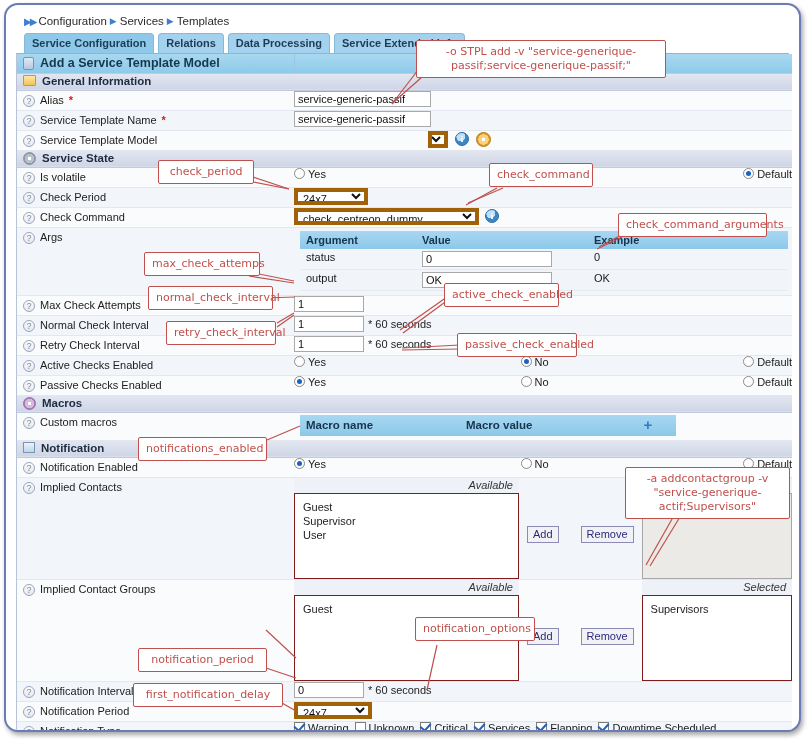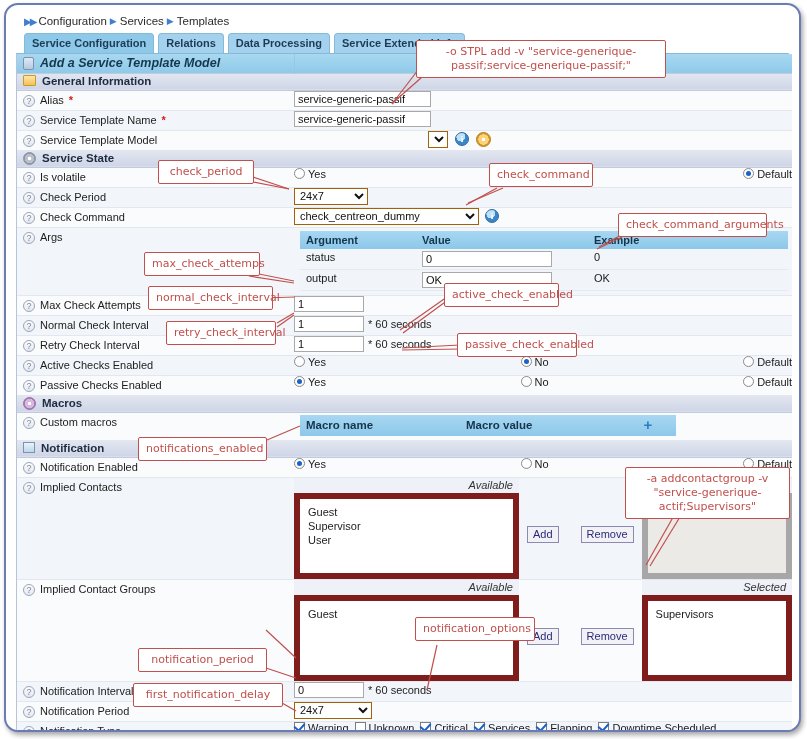--- a/index.html
+++ b/index.html
@@ -65,21 +65,20 @@
     border: 1px solid #b9c3d8;
     border-top: 1px solid #85b9d8;
     background: #fff;
   }
   table.form { width: 100%; border-collapse: collapse; table-layout: fixed; }
   table.form td { vertical-align: top; padding: 0; }
 
   .title-row td {
     background: linear-gradient(#a9d8f0, #8ecaea);
     height: 19px;
-    font-style: italic;
   }
   .title-cell {
     font-weight: bold; font-size: 12.5px; color: #16384f;
     padding: 2px 0 2px 6px;
     display: flex; align-items: center; gap: 6px;
   }
   .title-sep { border-left: 1px solid #9cc6de; }
 
   .section-row td {
     background: linear-gradient(#e2e6f0, #ced5e6);
@@ -173,21 +172,21 @@
     height: 16px;
     color: #111;
   }
   .w-name { width: 137px; }
   .w-num  { width: 70px; }
   .w-arg  { width: 130px; }
 
   select.sel {
     font-family: "Liberation Sans", sans-serif;
     font-size: 11px;
-    border: 1px solid #a16207;
+    border: 4px solid #a16207;
     background: #fff;
     height: 17px;
     padding: 0 1px;
     color: #111;
   }
   .sel-sm { width: 74px; }
   .sel-md { width: 78px; }
   .sel-lg { width: 185px; }
 
   .unit { font-size: 11px; color: #222; margin-left: 4px; }
@@ -246,21 +245,21 @@
 
   
   .dual { display: flex; gap: 0; width: 100%; }
   .dual-col { display: flex; flex-direction: column; }
   .dl-head {
     font-size: 11px; font-style: italic; color: #333;
     text-align: right; padding: 1px 6px 2px 0;
     background: #eef2f8;
   }
   .dl-box {
-    border: 6px solid #7f1d1d;
+    border: 1px solid #7f1d1d;
     background: #fff;
     font-size: 11px; color: #1c1c1c;
     padding: 6px 8px;
     line-height: 14px;
     overflow: hidden;
   }
   .dl-box.sel-box { background: #eceae7; border-color: #a7a7a7; }
   .btncol {
     display: flex; flex-direction: row; align-items: center;
     justify-content: flex-start; gap: 22px;

